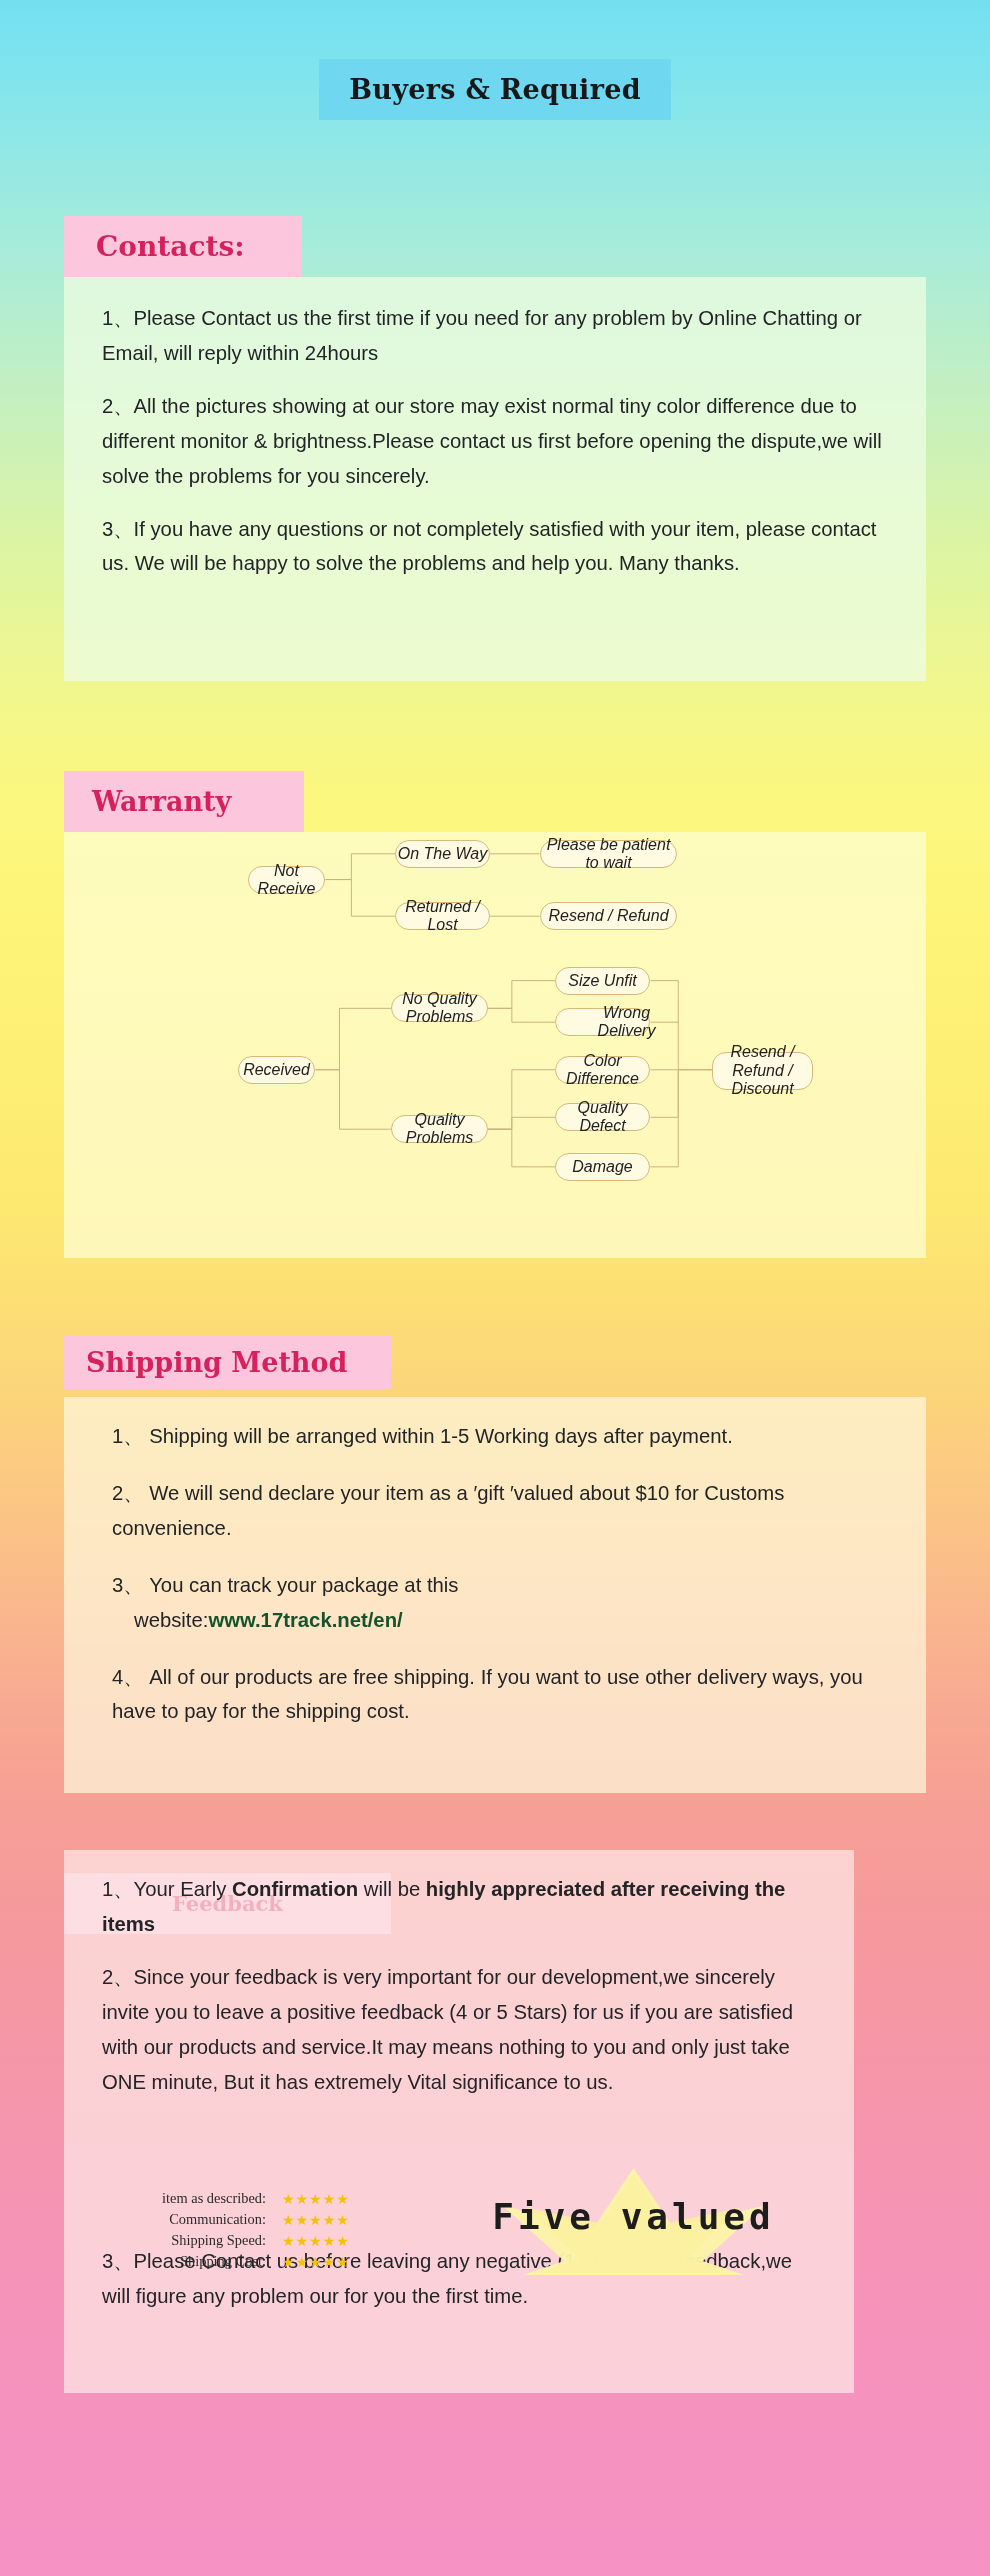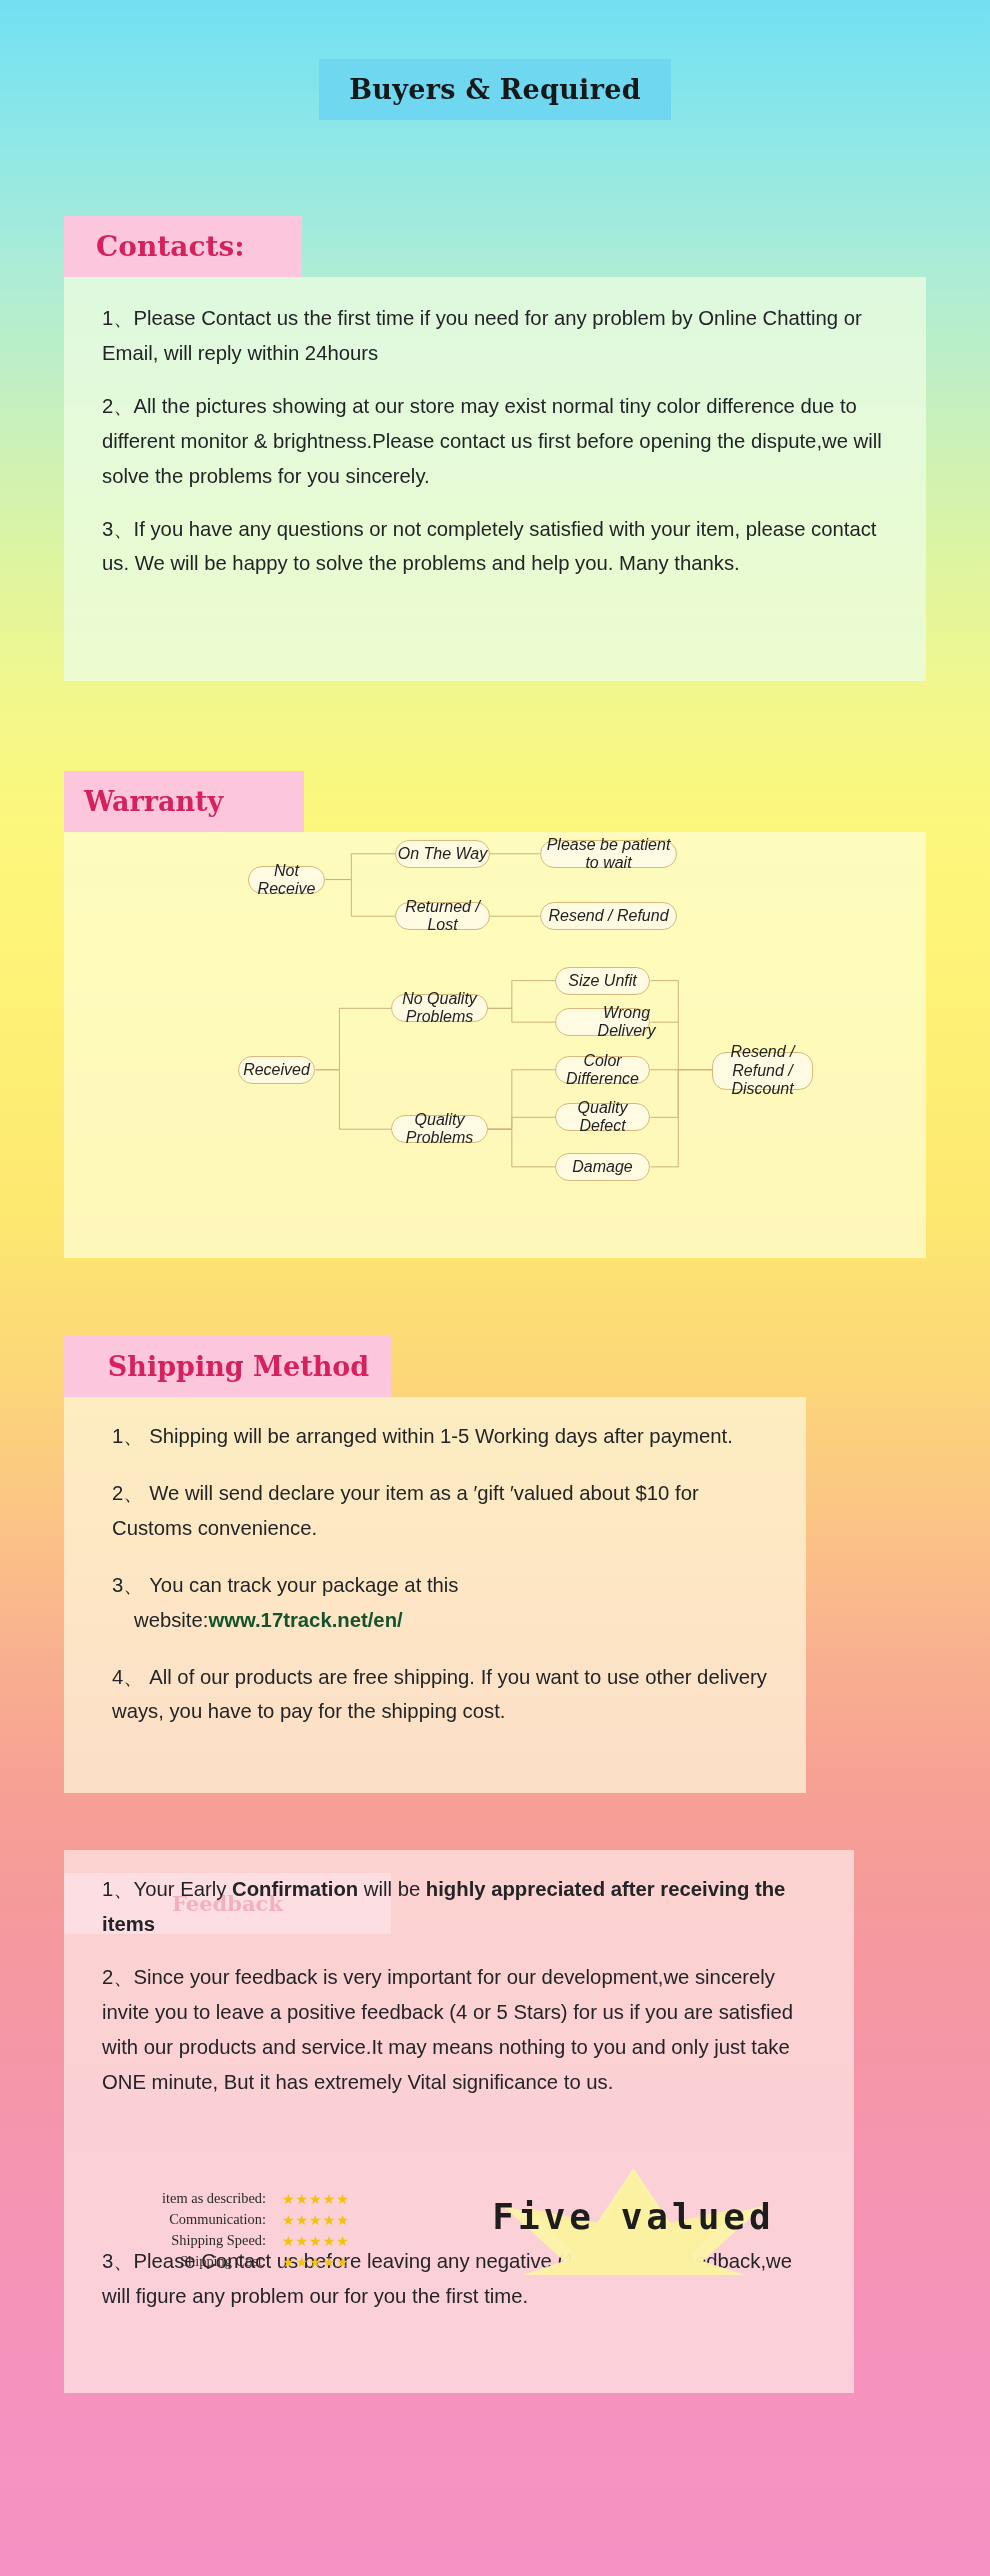--- a/index.html
+++ b/index.html
@@ -68,23 +68,23 @@
   .chip .chip-text {
     font-family: "DejaVu Serif", serif;
     font-weight: bold;
     color: #d5225c;
   }
 
   #chip-contacts { left: 64px; top: 216px; width: 238px; height: 61px; justify-content: flex-start; }
   #chip-contacts .chip-text { font-size: 28px; padding-left: 32px; }
 
   #chip-warranty { left: 64px; top: 771px; width: 240px; height: 61px; justify-content: flex-start; }
-  #chip-warranty .chip-text { font-size: 27px; padding-left: 20px; }
-
-  #chip-shipping { left: 64px; top: 1336px; width: 327px; height: 61px; justify-content: center; }
+  #chip-warranty .chip-text { font-size: 27px; padding-left: 28px; }
+
+  #chip-shipping { left: 64px; top: 1336px; width: 327px; height: 53px; justify-content: flex-start; }
   #chip-shipping .chip-text { font-size: 27px; padding-left: 22px; }
 
   #chip-feedback { left: 64px; top: 1873px; width: 327px; height: 61px; justify-content: center; }
   #chip-feedback .chip-text { font-size: 21px; }
 
   
   .panel {
     position: absolute;
     box-sizing: border-box;
   }
@@ -99,21 +99,21 @@
   #panel-warranty {
     left: 64px;
     top: 832px;
     width: 862px;
     height: 426px;
     background: rgba(253, 253, 214, 0.72);
   }
   #panel-shipping {
     left: 64px;
     top: 1397px;
-    width: 742px;
+    width: 862px;
     height: 396px;
     background: rgba(254, 247, 219, 0.72);
     padding: 22px 38px 10px 38px;
   }
   #panel-feedback {
     left: 64px;
     top: 1850px;
     width: 790px;
     height: 543px;
     background: rgba(253, 231, 228, 0.72);

